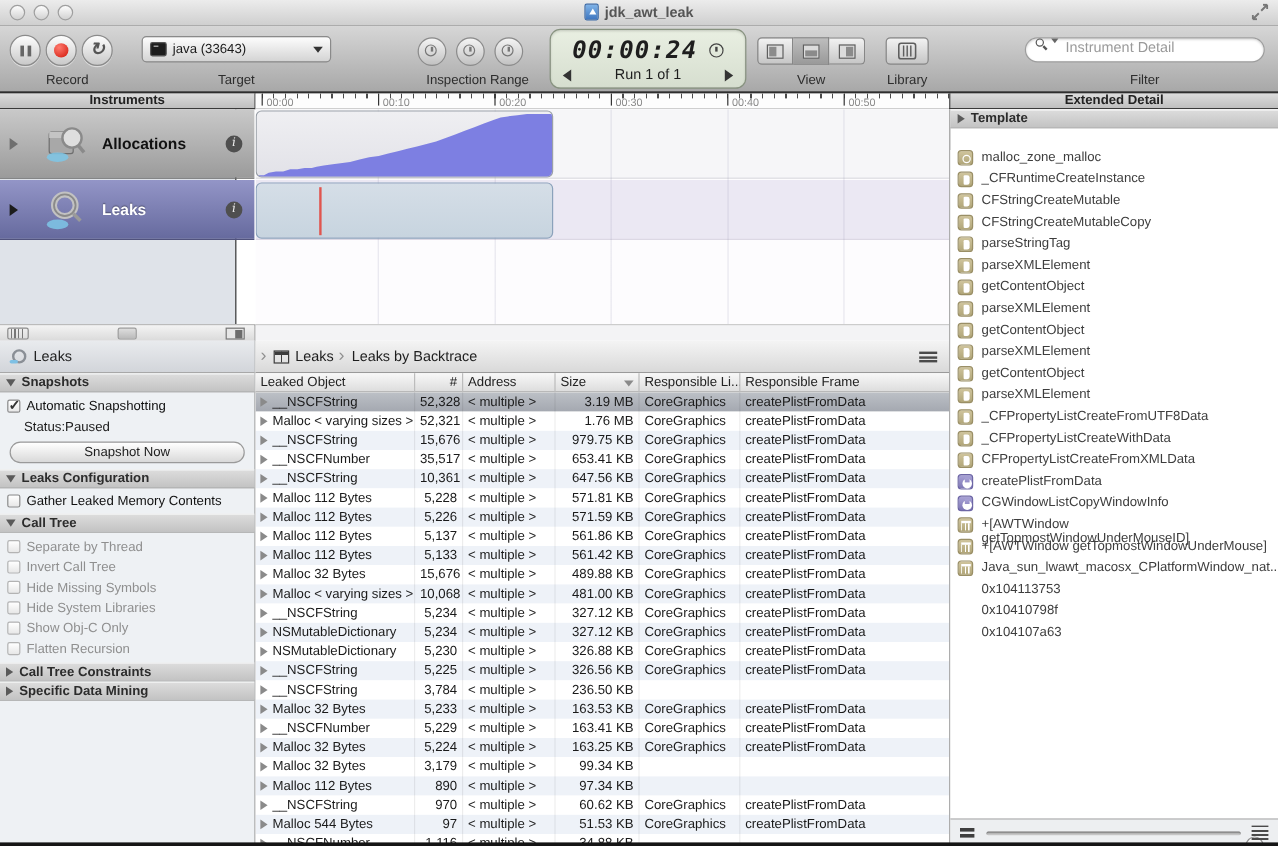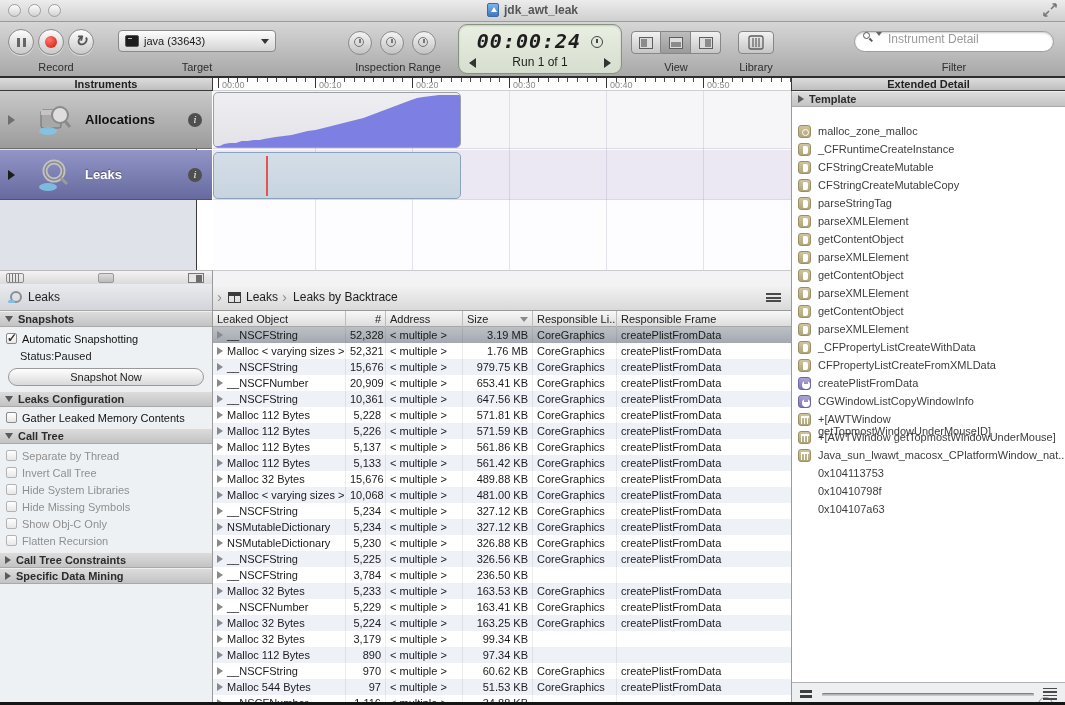--- a/index.html
+++ b/index.html
@@ -437,27 +437,27 @@
     </div>
     <div style="padding:3px 0;">
         <div class="cb-row li0 disabled">
     <span class="cb"></span>
     <span>Separate by Thread</span>
   </div>
         <div class="cb-row li1 disabled">
     <span class="cb"></span>
     <span>Invert Call Tree</span>
   </div>
+        <div class="cb-row li2 disabled">
+    <span class="cb"></span>
+    <span>Hide Missing Symbols</span>
+  </div>
         <div class="cb-row li3 disabled">
     <span class="cb"></span>
     <span>Hide System Libraries</span>
-  </div>
-        <div class="cb-row li2 disabled">
-    <span class="cb"></span>
-    <span>Hide Missing Symbols</span>
   </div>
         <div class="cb-row li4 disabled">
     <span class="cb"></span>
     <span>Show Obj-C Only</span>
   </div>
         <div class="cb-row li5 disabled">
     <span class="cb"></span>
     <span>Flatten Recursion</span>
   </div>
       </div>
@@ -540,21 +540,21 @@
     <span class="cell c2">&lt; multiple &gt;</span>
     <span class="cell c3">979.75 KB</span>
     <span class="cell c4">CoreGraphics</span>
     <span class="cell c5">createPlistFromData</span>
   </div>
         <div class="trow li3">
     <span class="cell c0">
             <i class="row-tri"></i>
             <span>__NSCFNumber</span>
           </span>
-    <span class="cell c1">20,909</span>
+    <span class="cell c1">35,517</span>
     <span class="cell c2">&lt; multiple &gt;</span>
     <span class="cell c3">653.41 KB</span>
     <span class="cell c4">CoreGraphics</span>
     <span class="cell c5">createPlistFromData</span>
   </div>
         <div class="trow li4 alt">
     <span class="cell c0">
             <i class="row-tri"></i>
             <span>__NSCFString</span>
           </span>
@@ -822,20 +822,24 @@
     <span class="ficon"></span>
     <span>parseXMLElement</span>
   </div>
         <div class="frow li10 icon-doc">
     <span class="ficon"></span>
     <span>getContentObject</span>
   </div>
         <div class="frow li11 icon-doc">
     <span class="ficon"></span>
     <span>parseXMLElement</span>
+  </div>
+        <div class="frow li12 icon-doc">
+    <span class="ficon"></span>
+    <span>_CFPropertyListCreateFromUTF8Data</span>
   </div>
         <div class="frow li13 icon-doc">
     <span class="ficon"></span>
     <span>_CFPropertyListCreateWithData</span>
   </div>
         <div class="frow li14 icon-doc">
     <span class="ficon"></span>
     <span>CFPropertyListCreateFromXMLData</span>
   </div>
         <div class="frow li15 icon-pie">

